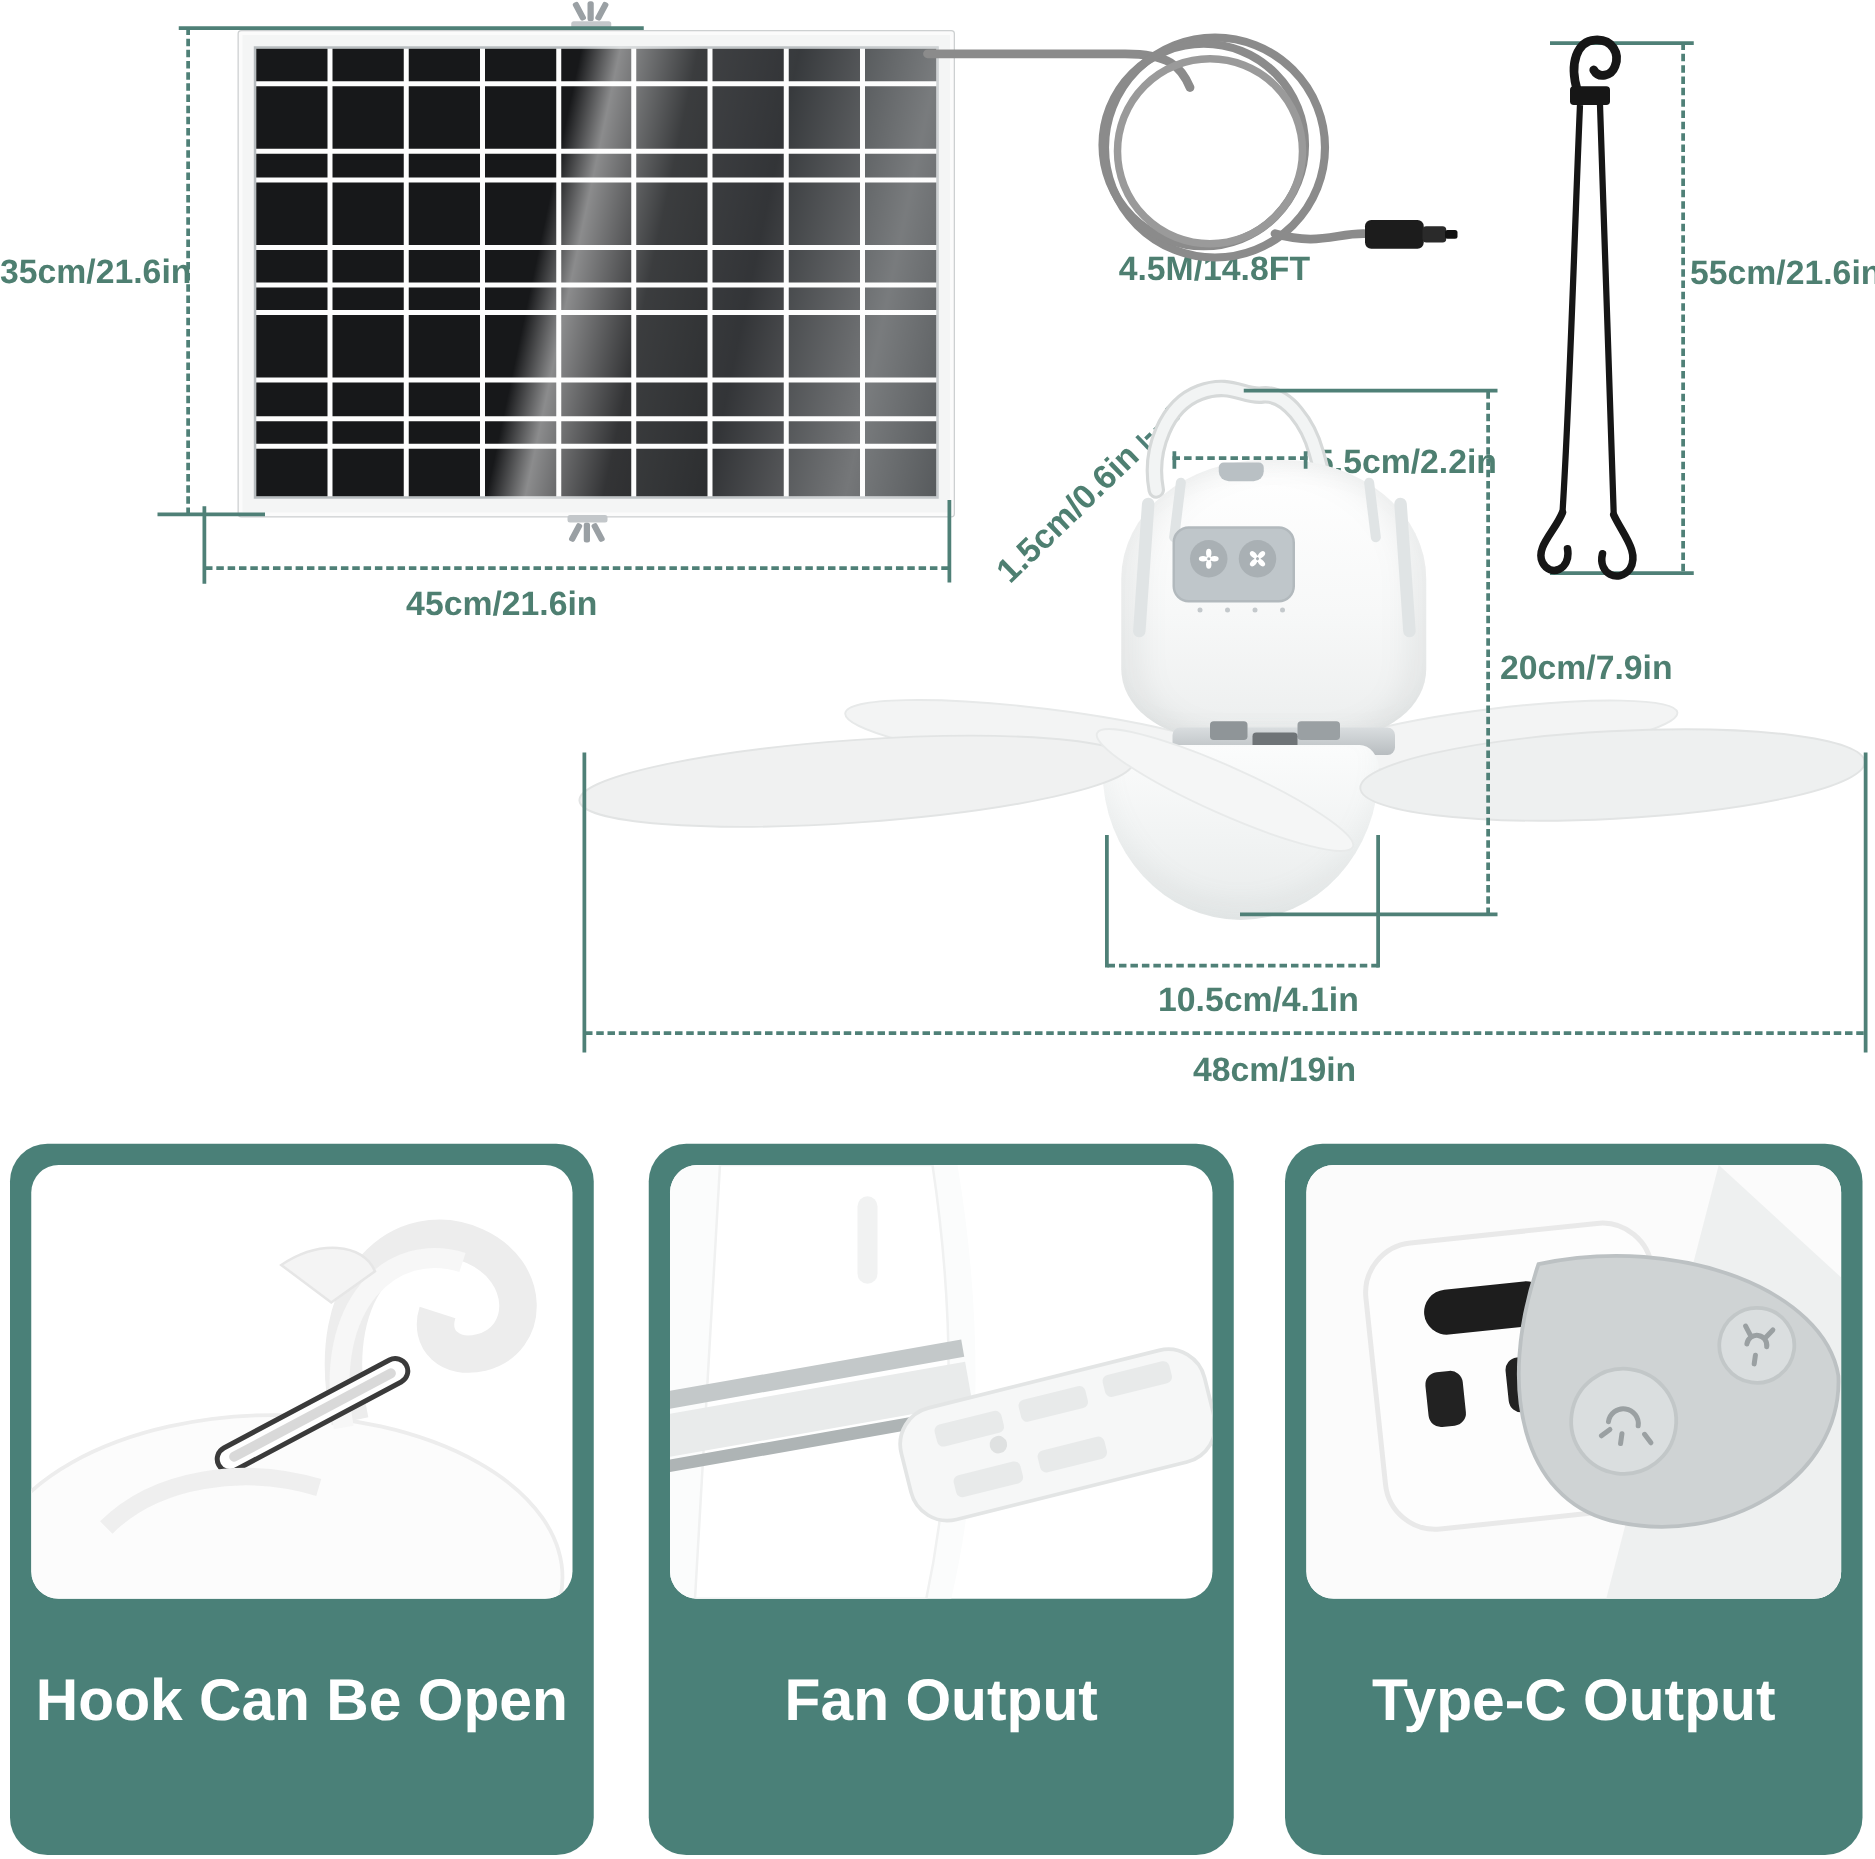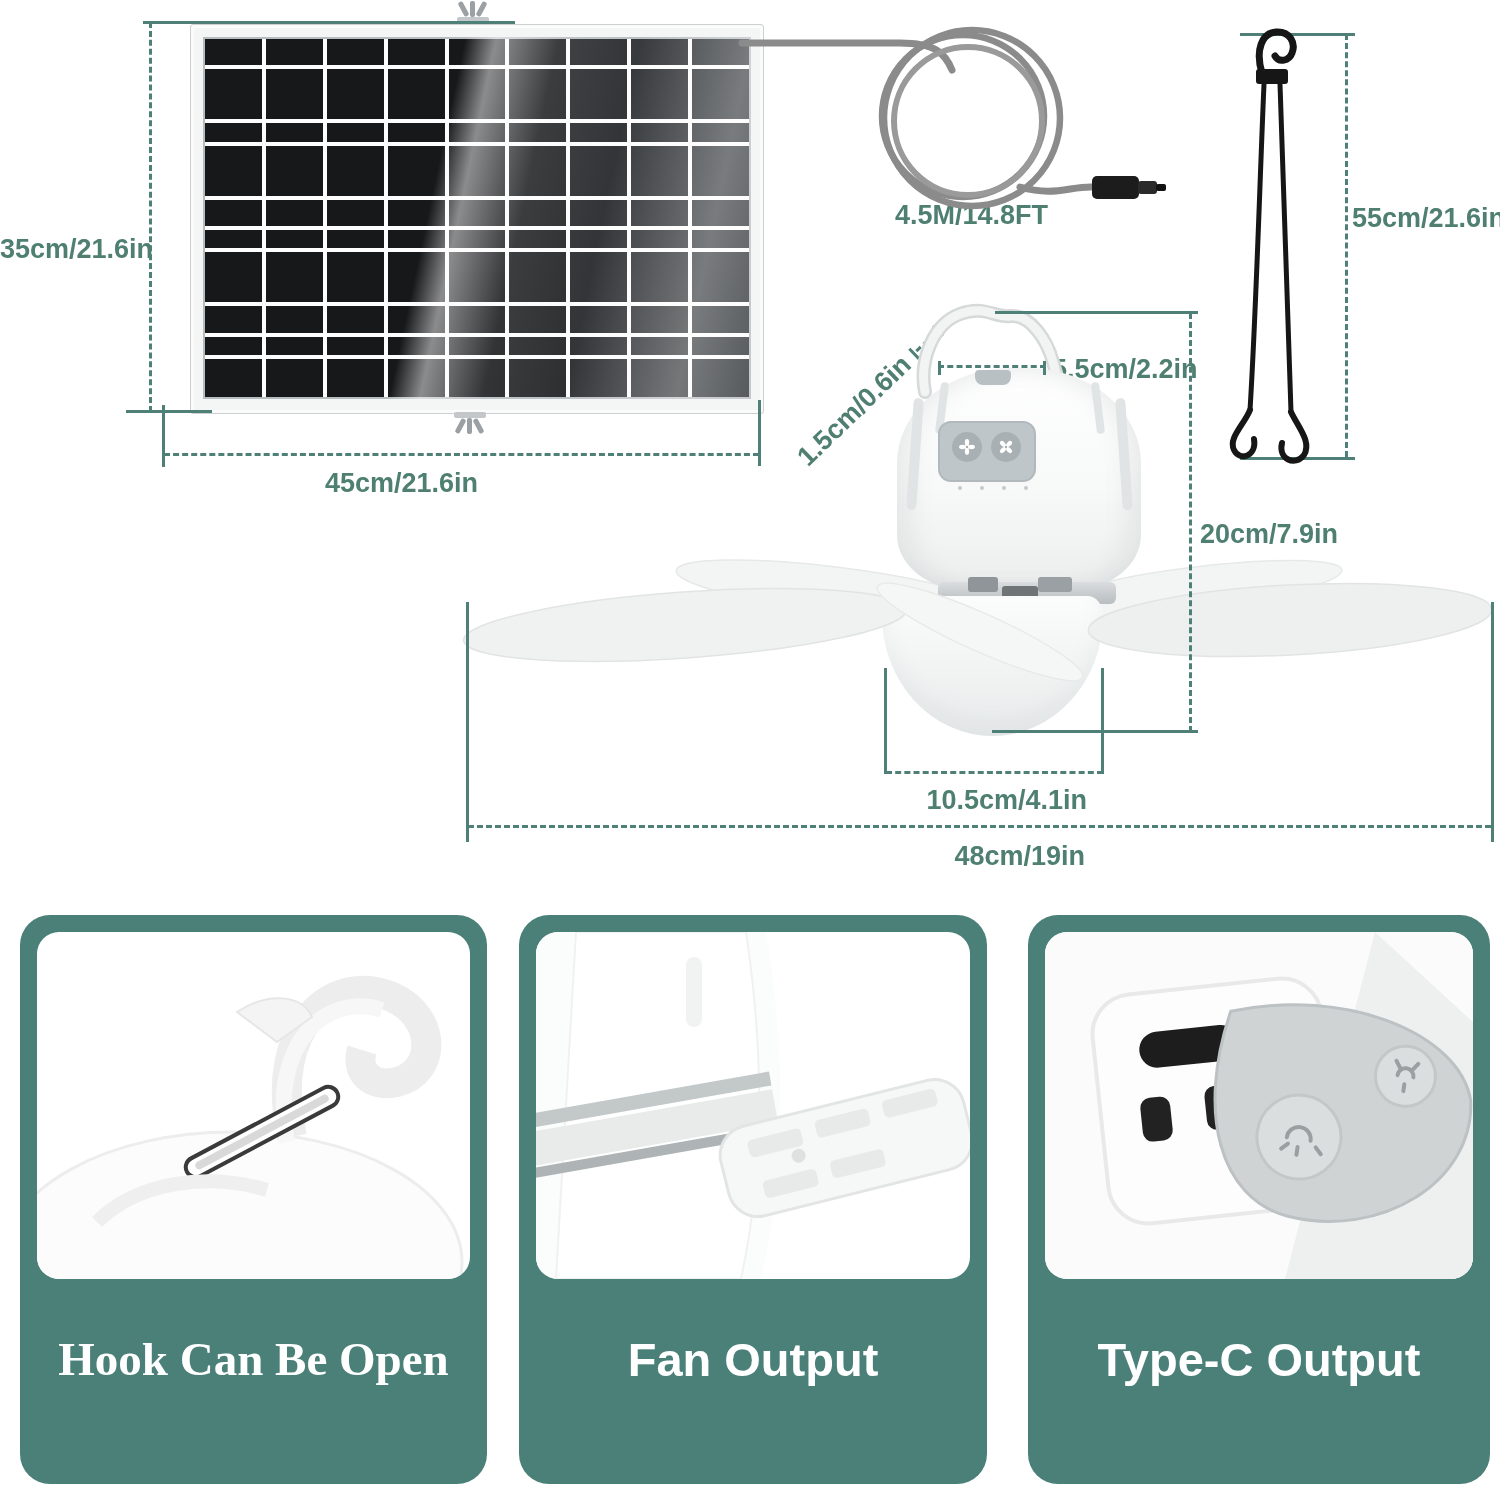--- a/index.html
+++ b/index.html
@@ -3,21 +3,21 @@
 <meta charset="utf-8">
 <style>
   html,body{margin:0;padding:0;background:#ffffff;}
   #canvas{position:relative;width:1500px;height:1487px;background:#ffffff;overflow:hidden;
           font-family:"Liberation Sans", sans-serif;}
   .abs{position:absolute;}
 
   
   .dim-label{position:absolute;color:#4e7f71;font-weight:bold;font-size:27px;white-space:nowrap;}
   .dim-label.center{text-align:right;}
-  .dim-label.right{margin-top:32px;}
+  .dim-label.right{}
   .dl{position:absolute;}
   .dl.h-solid{border-top:3px solid #4f8077;}
   .dl.v-solid{border-left:3px solid #4f8077;}
   .dl.h-dash{border-top:3px dashed #4f8077;}
   .dl.v-dash{border-left:3px dashed #4f8077;}
   .tick{position:absolute;width:0;height:14px;border-left:3px solid #4f8077;top:-7px;}
   .tick.left{left:0;} .tick.right{right:0;}
 
   .rot-label{position:absolute;left:802px;top:446px;display:flex;align-items:center;gap:8px;
              transform:rotate(-44deg);transform-origin:0 50%;}
@@ -308,21 +308,21 @@
   <div class="dl v-solid" style="left:884px;top:668px;height:106px;z-index:6;"></div>
   <div class="dl v-solid" style="left:1101px;top:668px;height:106px;z-index:6;"></div>
   <div class="dl h-dash" style="left:886px;top:771px;width:217px;z-index:6;"></div>
   <div class="dim-label center" style="left:887px;top:785px;width:200px;">10.5cm/4.1in</div>
 
   <div class="dl v-solid" style="left:466px;top:602px;height:240px;z-index:6;"></div>
   <div class="dl v-solid" style="left:1491px;top:602px;height:240px;z-index:6;"></div>
   <div class="dl h-dash" style="left:468px;top:825px;width:1023px;z-index:6;"></div>
   <div class="dim-label center" style="left:885px;top:841px;width:200px;">48cm/19in</div>
 
-  <div class="card" style="left:20px;width:467px;font-family:Liberation Serif, serif;">
+  <div class="card" style="left:8px;width:467px;">
     <div class="photo">
       <svg width="431" height="347" viewBox="0 0 431 347">
         <ellipse cx="195" cy="330" rx="230" ry="130" fill="#fcfcfc" stroke="#ededed" stroke-width="3"></ellipse>
         <path d="M 255 205 C 230 90 300 40 355 65 C 400 85 400 140 360 150 C 335 156 318 140 325 118" stroke="#ededed" stroke-width="30" fill="#ffffff" stroke-linejoin="round"></path>
         <path d="M 250 210 C 232 110 290 60 345 78" stroke="#f7f7f7" stroke-width="16" fill="none"></path>
         <path d="M 200 80 C 230 60 265 62 275 85 L 240 110 Z" fill="#f4f4f4" stroke="#e6e6e6" stroke-width="2"></path>
         <g transform="rotate(-28 225 200)">
           <rect x="140" y="190" width="170" height="20" rx="10" fill="#ffffff" stroke="#3a3a3a" stroke-width="4"></rect>
           <rect x="150" y="196" width="150" height="8" rx="4" fill="#d9d9d9"></rect>
         </g>

